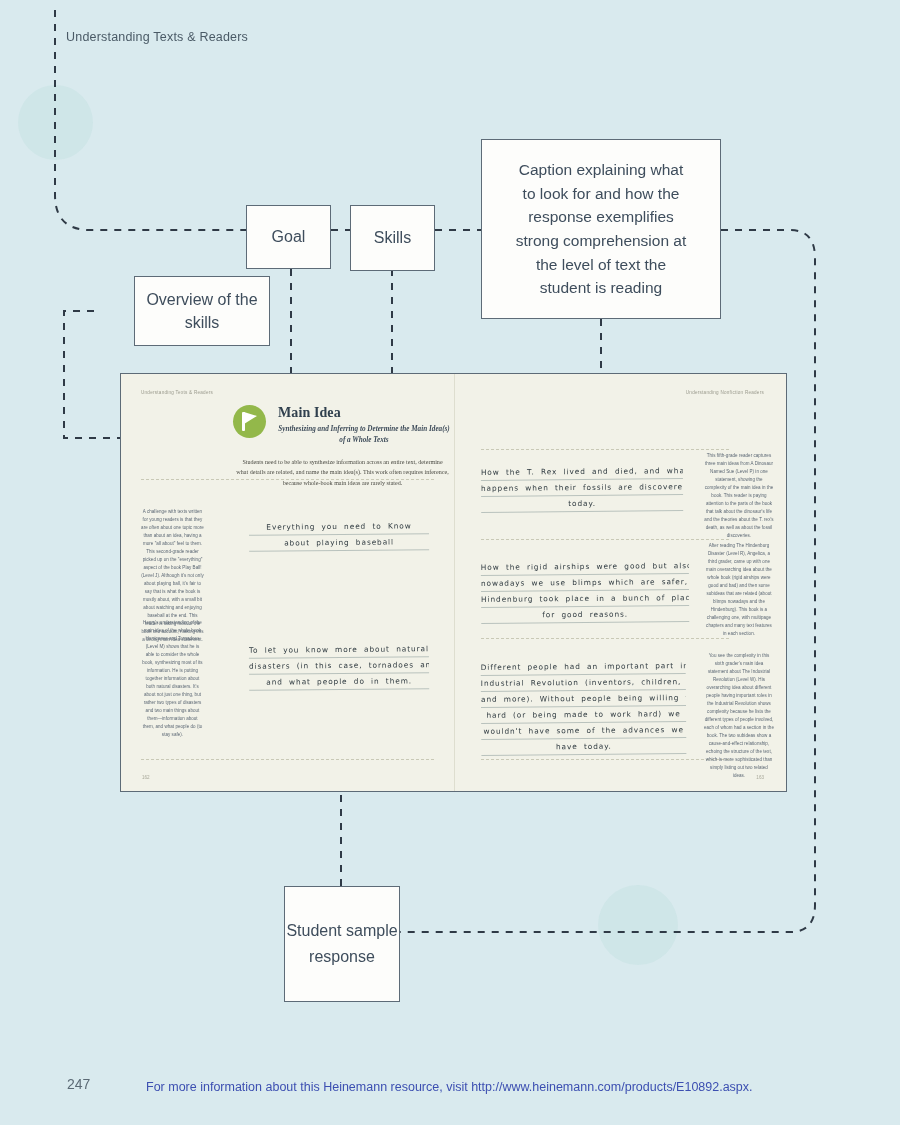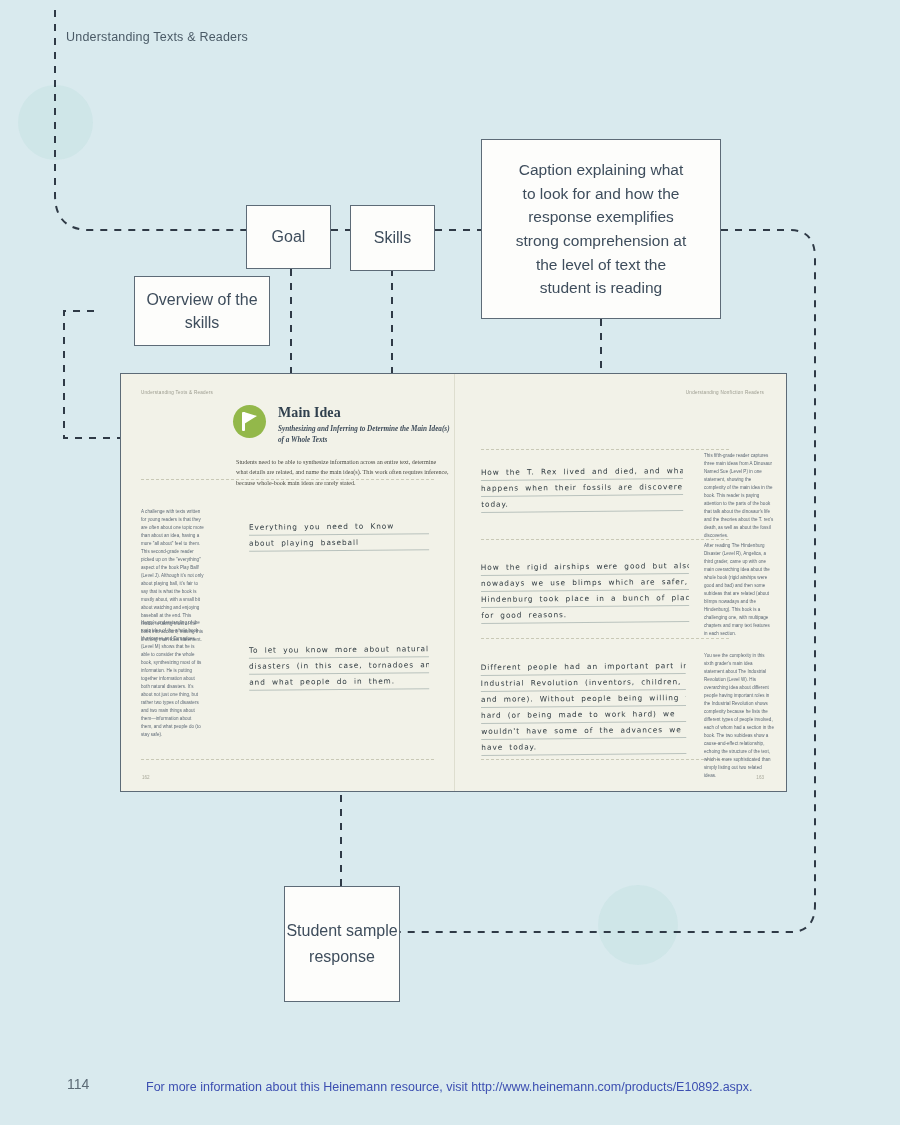--- a/index.html
+++ b/index.html
@@ -40,20 +40,21 @@
   #box-student{left:284px;top:886px;width:116px;height:116px;font-size:16px;line-height:1.6;}
 
   
   #wires{position:absolute;left:0;top:0;width:900px;height:1125px;z-index:3;}
 
   
   #spread{
     position:absolute;left:120px;top:373px;width:667px;height:419px;
     background:#f2f2e8;border:1.5px solid #5d6b77;box-sizing:border-box;
     z-index:4;
+    text-align:center;
   }
   #spread .gutter{position:absolute;left:50%;top:0;bottom:0;width:1px;background:#dedecf;}
   .run-head{position:absolute;font-size:4.6px;color:#9a9a8d;letter-spacing:.25px;}
   #run-left{left:20px;top:16px;}
   #run-right{right:22px;top:16px;}
   .folio{position:absolute;bottom:11px;font-size:4.6px;color:#a8a89a;}
   #folio-left{left:21px;}
   #folio-right{right:22px;}
 
   
@@ -235,16 +236,16 @@
     <div class="hand" id="hand-5">
         <span class="ln">Different people had an important part in the</span>
         <span class="ln">Industrial Revolution (inventors, children, slaves,</span>
         <span class="ln">and more). Without people being willing to work</span>
         <span class="ln">hard (or being made to work hard) we</span>
         <span class="ln">wouldn't have some of the advances we</span>
         <span class="ln">have today.</span>
       </div>
   </div>
 
-  <div id="footer-page">114</div>
+  <div id="footer-page">247</div>
   <div id="footer-note">For more information about this Heinemann resource, visit http://www.heinemann.com/products/E10892.aspx.</div>
 
 </div>
 
 </body></html>

